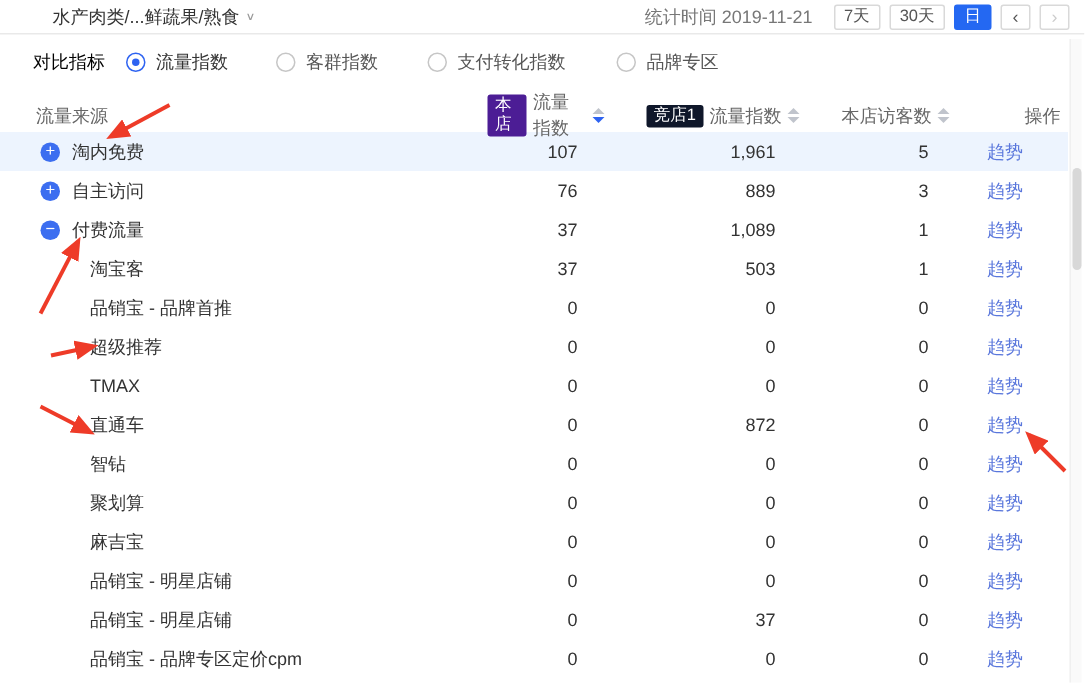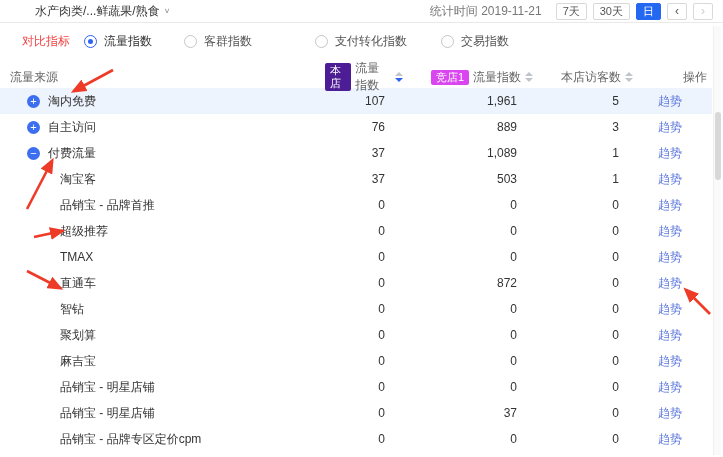--- a/index.html
+++ b/index.html
@@ -15,41 +15,41 @@
   .top-right { display:flex; align-items:center; gap:6px; }
   .stat-time { font-size:12px; color:#777; margin-right:8px; }
   .btn { font-size:11px; color:#555; background:#fff; border:1px solid #d9d9d9; border-radius:2px;
          height:17px; padding:0 6px; line-height:15px; cursor:pointer; }
   .btn.active { background:#2468f2; border-color:#2468f2; color:#fff; }
   .btn.nav { width:20px; padding:0; text-align:center; font-size:12px; }
   .btn.disabled { color:#ccc; }
 
   
   .filters { display:flex; align-items:center; height:37px; padding-left:22px; font-size:12px; }
-  .filters .flabel { color:#ef4444; margin-right:14px; }
+  .filters .flabel { color:#000000; margin-right:14px; }
   .radio-opt { display:inline-flex; align-items:center; gap:7px; cursor:pointer; color:#555; }
   .radio-opt:nth-of-type(1){ margin-right:32px; }
-  .radio-opt:nth-of-type(2){ margin-right:63px; }
+  .radio-opt:nth-of-type(2){ margin-right:33px; }
   .radio-opt:nth-of-type(3){ margin-right:34px; }
   .radio-dot { width:13px; height:13px; border-radius:50%; border:1px solid #c6c6c6; background:#fff; position:relative; }
   .radio-opt.selected .radio-dot { border-color:#2e63f1; }
   .radio-opt.selected .radio-dot::after { content:""; position:absolute; left:3px; top:3px;
         width:5px; height:5px; border-radius:50%; background:#2e63f1; }
   .radio-opt.selected { color:#333; }
 
   
   .table { width:712px; }
   .grid { display:grid; grid-template-columns:325px 78px 130px 100px 74px; align-items:center; }
   .thead { height:28px; font-size:12px; color:#666; }
-  .th-source { padding-left:10px; }
+  .th-source { padding-left:24px; }
   .th-right { display:flex; align-items:center; justify-content:flex-end; gap:4px; }
   .th-center { text-align:right; }
   .badge { font-size:11px; color:#fff; border-radius:2px; padding:1px 5px; line-height:13px; }
   .badge.own { background:#4c1d95; }
-  .badge.comp { background:#d946ef; }
+  .badge.comp { background:#0f172a; }
   .sort { display:inline-flex; flex-direction:column; gap:2px; cursor:pointer; }
   .sort i { display:block; width:0; height:0; border-left:4px solid transparent; border-right:4px solid transparent; }
   .sort .up { border-bottom:4px solid #c0c4cc; }
   .sort .down { border-top:4px solid #c0c4cc; }
   .sort .down.on { border-top-color:#2e63f1; }
 
   .trow { height:26px; font-size:12px; }
   .trow.hl { background:#edf4fe; }
   .cell-name { display:flex; align-items:center; gap:8px; }
   .cell-name.lvl0 { padding-left:27px; }
@@ -96,21 +96,21 @@
           <span class="radio-dot"></span>
           <span>流量指数</span>
         </span><span class="radio-opt">
           <span class="radio-dot"></span>
           <span>客群指数</span>
         </span><span class="radio-opt">
           <span class="radio-dot"></span>
           <span>支付转化指数</span>
         </span><span class="radio-opt">
           <span class="radio-dot"></span>
-          <span>交易指数</span>
+          <span>品牌专区</span>
         </span></span>
   </div>
 
   <div class="table">
     <div class="grid thead">
       <div class="th-source">流量来源</div>
       <div class="th-right">
         <span class="badge own">本店</span>
         <span>流量指数</span>
         <span class="sort">

